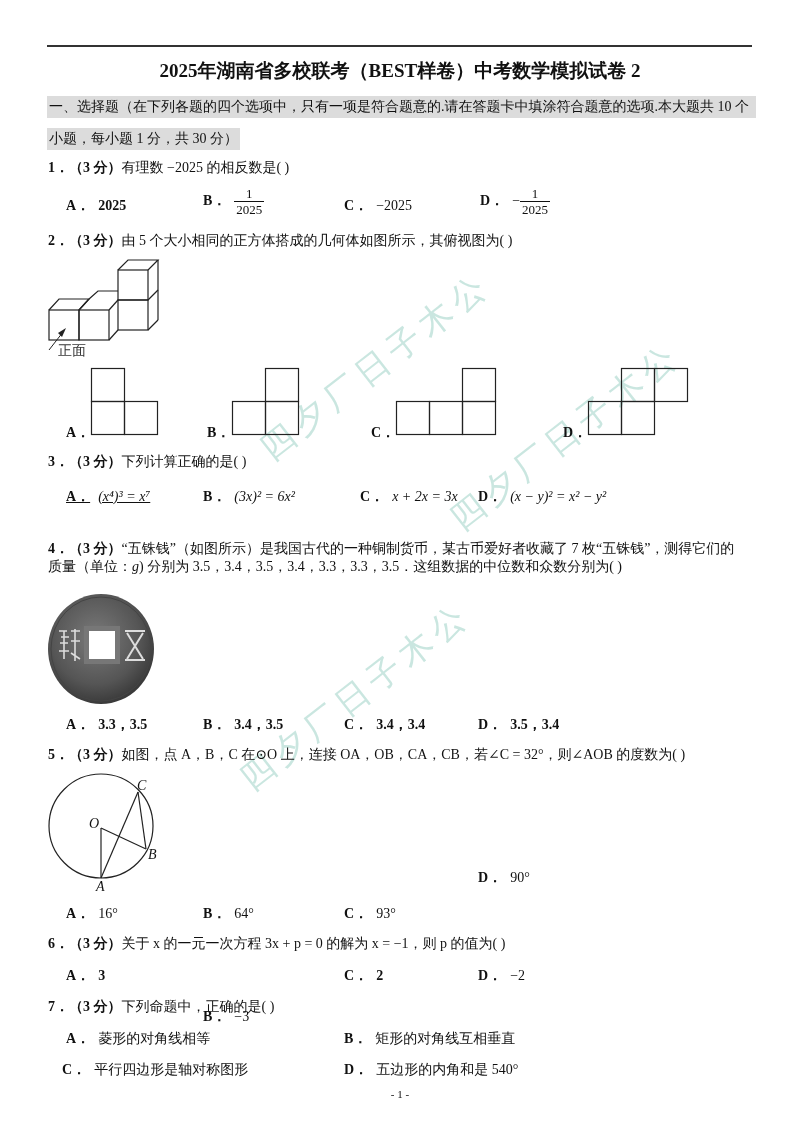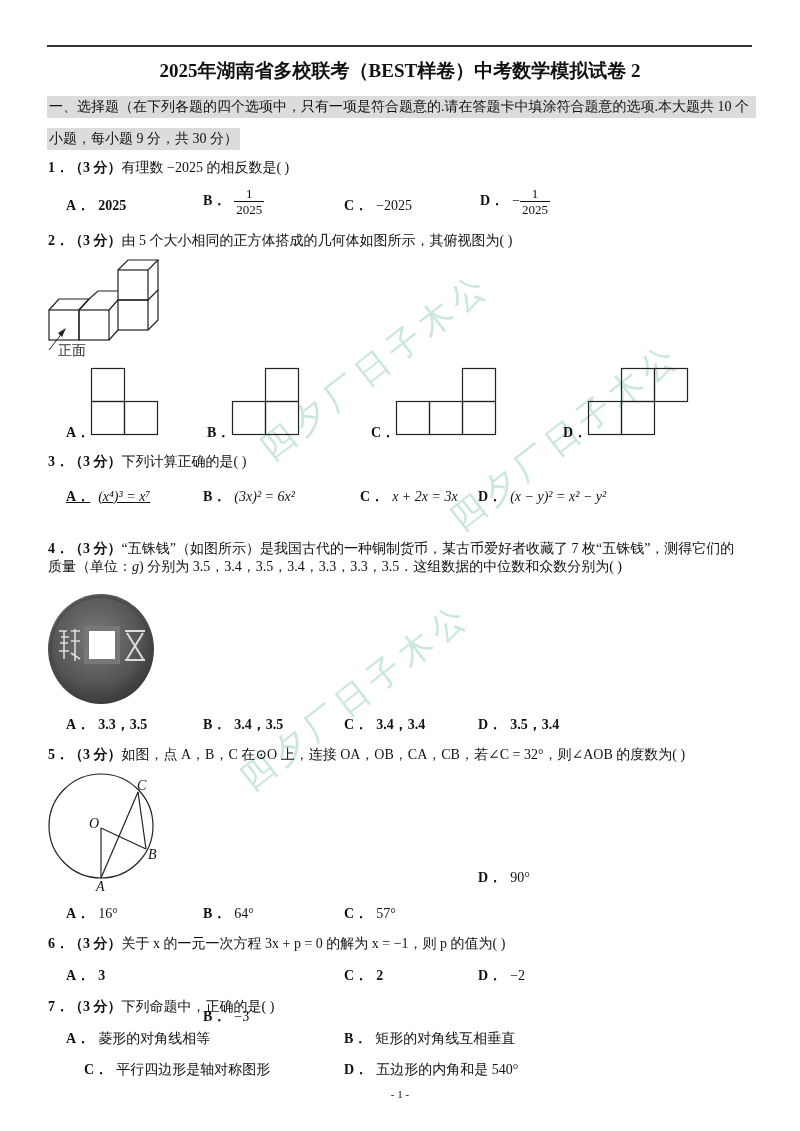--- a/index.html
+++ b/index.html
@@ -24,21 +24,21 @@
                letter-spacing:6px; transform-origin:left center; white-space:nowrap; }
   .pageno { left:0; width:800px; top:1088px; text-align:center; font-size:11px; }
   svg { position:absolute; overflow:visible; }
 </style>
 </head>
 <body>
 
 <div class="abs topline"></div>
 <div class="abs title">2025年湖南省多校联考（BEST样卷）中考数学模拟试卷 2</div>
 <div class="abs section sec1">一、选择题（在下列各题的四个选项中，只有一项是符合题意的.请在答题卡中填涂符合题意的选项.本大题共 10 个</div>
-<div class="abs section sec2">小题，每小题 9 分，共 30 分）</div>
+<div class="abs section sec2">小题，每小题 1 分，共 30 分）</div>
 
 <div class="abs watermark" style="left:265px;top:430px;transform:rotate(-38deg);">四夕厂日子木公</div>
 <div class="abs watermark" style="left:455px;top:500px;transform:rotate(-38deg);">四夕厂日子木公</div>
 <div class="abs watermark" style="left:245px;top:760px;transform:rotate(-38deg);">四夕厂日子木公</div>
 
 <div class="abs q" style="top:158px;">
   <b class="num">1．</b><span class="bold">（3 分）</span><span>有理数 −2025 的相反数是</span><span>(        )</span>
 </div>
 <div class="abs opt" style="left:66px;top:197px;"><span class="lbl">A．</span><span class="bold">2025</span></div>
 <div class="abs opt" style="left:203px;top:186px;"><span class="lbl">B．</span><span class="frac"><span class="n">1</span><span class="d">2025</span></span></div>
@@ -164,32 +164,32 @@
     <line x1="138" y1="792" x2="146" y2="849"></line>
   </g>
 </svg>
 <div class="abs" style="left:89px;top:816px;font-size:14px;font-style:italic;">O</div>
 <div class="abs" style="left:137px;top:778px;font-size:14px;font-style:italic;">C</div>
 <div class="abs" style="left:148px;top:847px;font-size:14px;font-style:italic;">B</div>
 <div class="abs" style="left:96px;top:879px;font-size:14px;font-style:italic;">A</div>
 
 <div class="abs opt" style="left:66px;top:905px;"><span class="lbl">A．</span><span>16°</span></div>
 <div class="abs opt" style="left:203px;top:905px;"><span class="lbl">B．</span><span>64°</span></div>
-<div class="abs opt" style="left:344px;top:905px;"><span class="lbl">C．</span><span>57°</span></div>
+<div class="abs opt" style="left:344px;top:905px;"><span class="lbl">C．</span><span>93°</span></div>
 <div class="abs opt" style="left:478px;top:869px;"><span class="lbl">D．</span><span>90°</span></div>
 
 <div class="abs q" style="top:934px;">
   <b class="num">6．</b><span class="bold">（3 分）</span><span>关于 x 的一元一次方程 3x + p = 0 的解为 x = −1，则 p 的值为</span><span>(        )</span>
 </div>
 <div class="abs opt" style="left:66px;top:967px;"><span class="lbl">A．</span><span class="bold">3</span></div>
 <div class="abs opt" style="left:203px;top:1008px;text-align:center;"><span class="lbl">B．</span><span>−3</span></div>
 <div class="abs opt" style="left:344px;top:967px;"><span class="lbl">C．</span><span class="bold">2</span></div>
 <div class="abs opt" style="left:478px;top:967px;"><span class="lbl">D．</span><span>−2</span></div>
 
 <div class="abs q" style="top:997px;">
   <b class="num">7．</b><span class="bold">（3 分）</span><span>下列命题中，正确的是</span><span>(        )</span>
 </div>
 <div class="abs opt" style="left:66px;top:1030px;"><span class="lbl">A．</span><span>菱形的对角线相等</span></div>
 <div class="abs opt" style="left:344px;top:1030px;"><span class="lbl">B．</span><span>矩形的对角线互相垂直</span></div>
-<div class="abs opt" style="left:84px;top:1061px;"><span class="lbl">C．</span><span>平行四边形是轴对称图形</span></div>
+<div class="abs opt" style="left:62px;top:1061px;"><span class="lbl">C．</span><span>平行四边形是轴对称图形</span></div>
 <div class="abs opt" style="left:344px;top:1061px;"><span class="lbl">D．</span><span>五边形的内角和是 540°</span></div>
 
 <div class="abs pageno">- 1 -</div>
 
 </body></html>

